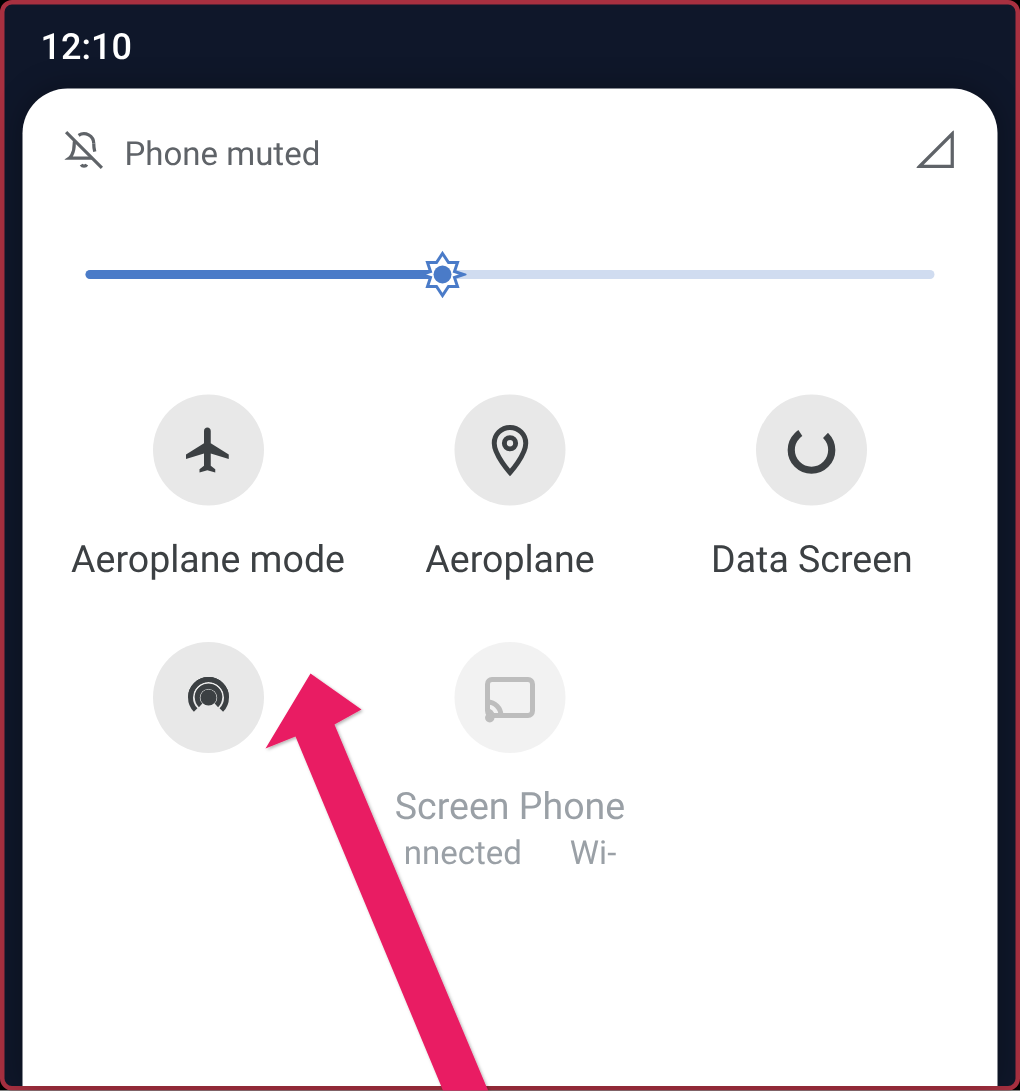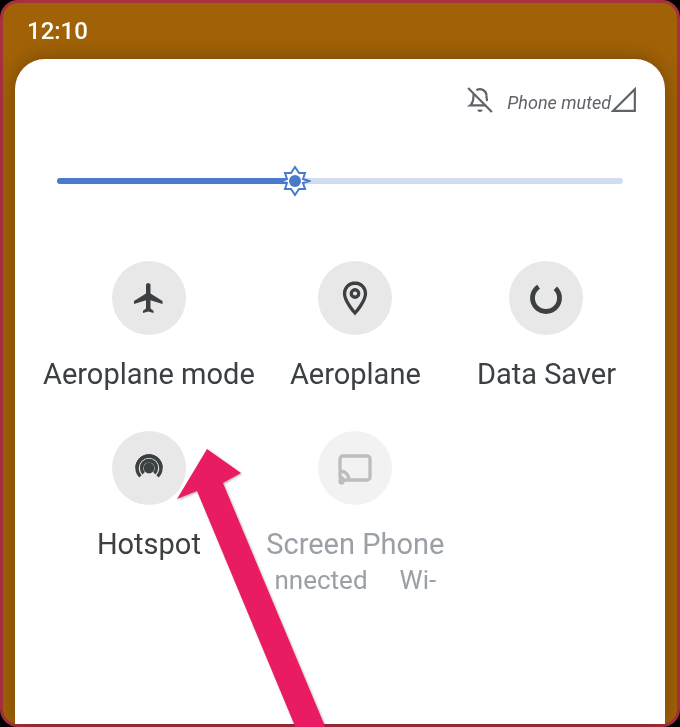--- a/index.html
+++ b/index.html
@@ -7,24 +7,24 @@
       width: 680px;
       height: 727px;
       background: #000;
       font-family: Roboto, -apple-system, sans-serif;
       overflow: hidden;
       position: relative;
     }
     .phone-frame {
       width: 680px;
       height: 727px;
-      background: #a16207;
+      background: #0f172a;
       position: relative;
       border: 3px solid #a83040;
-      border-radius: 18px;
+      border-radius: 8px;
     }
     .status-bar {
       height: 56px;
       color: #fff;
       display: flex;
       align-items: center;
       padding: 0 24px;
       font-size: 24px;
       font-weight: 500;
     }
@@ -34,26 +34,25 @@
       left: 12px;
       right: 12px;
       bottom: 0;
       background: #fff;
       border-radius: 30px 30px 0 0;
       padding: 28px 28px 0 28px;
       box-shadow: 0 0 20px rgba(0,0,0,0.3);
     }
     .panel-header {
       display: flex;
-      justify-content: flex-end;
+      justify-content: space-between;
       align-items: center;
       color: #5f6368;
-      font-size: 18px;
+      font-size: 22px;
       margin-bottom: 44px;
-      font-style: italic;
     }
     .header-left, .header-right {
       display: flex;
       align-items: center;
       gap: 14px;
     }
     .brightness-slider {
       position: relative;
       height: 40px;
       margin: 0 14px 60px 14px;
@@ -101,28 +100,28 @@
       width: 74px;
       height: 74px;
       border-radius: 50%;
       background: #e8e8e8;
       display: flex;
       align-items: center;
       justify-content: center;
     }
     .tile-label {
       color: #3c4043;
-      font-size: 29px;
+      font-size: 25px;
       white-space: nowrap;
     }
     .tile.disabled .tile-icon { opacity: 0.55; }
     .tile.disabled .tile-label { color: #9aa0a6; }
     .sublabel {
       color: #9aa0a6;
-      font-size: 26px;
+      font-size: 22px;
       margin-top: -18px;
       display: flex;
       gap: 32px;
       justify-content: center;
     }
     .annotation-arrow {
       position: absolute;
       left: 152px;
       top: 380px;
       pointer-events: none;
@@ -191,34 +190,33 @@
         </div>
         <div class="tile-label">Aeroplane</div>
       </div>
 
       <div class="tile">
         <div class="tile-icon">
           <svg width="36" height="36" viewBox="0 0 24 24" fill="none" stroke="#3c4043" stroke-width="3.2">
             <circle cx="12" cy="12" r="9" stroke-dasharray="44 12" transform="rotate(-45 12 12)"></circle>
           </svg>
         </div>
-        <div class="tile-label">Data Saver</div>
+        <div class="tile-label">Data Screen</div>
       </div>
 
       <div class="tile">
         <div class="tile-icon">
           <svg width="36" height="36" viewBox="0 0 24 24" fill="none" stroke="#3c4043" stroke-width="2.2">
             <circle cx="12" cy="12" r="2.5" fill="#3c4043"></circle>
             <path d="M7 12a5 5 0 0 1 10 0 5 5 0 0 1-1.5 3.5"></path>
             <path d="M17 12a5 5 0 0 0-10 0 5 5 0 0 0 1.5 3.5"></path>
             <path d="M4 12a8 8 0 0 1 16 0 8 8 0 0 1-2.3 5.6"></path>
             <path d="M20 12a8 8 0 0 0-16 0 8 8 0 0 0 2.3 5.6"></path>
           </svg>
         </div>
-        <div class="tile-label">Hotspot</div>
       </div>
 
       <div class="tile disabled">
         <div class="tile-icon">
           <svg width="36" height="36" viewBox="0 0 24 24" fill="none" stroke="#888" stroke-width="2.2">
             <rect x="2" y="4" width="20" height="16" rx="2"></rect>
             <path d="M2 14a6 6 0 0 1 6 6"></path>
             <path d="M2 18a2 2 0 0 1 2 2"></path>
             <circle cx="3" cy="21" r="1" fill="#888"></circle>
           </svg>

